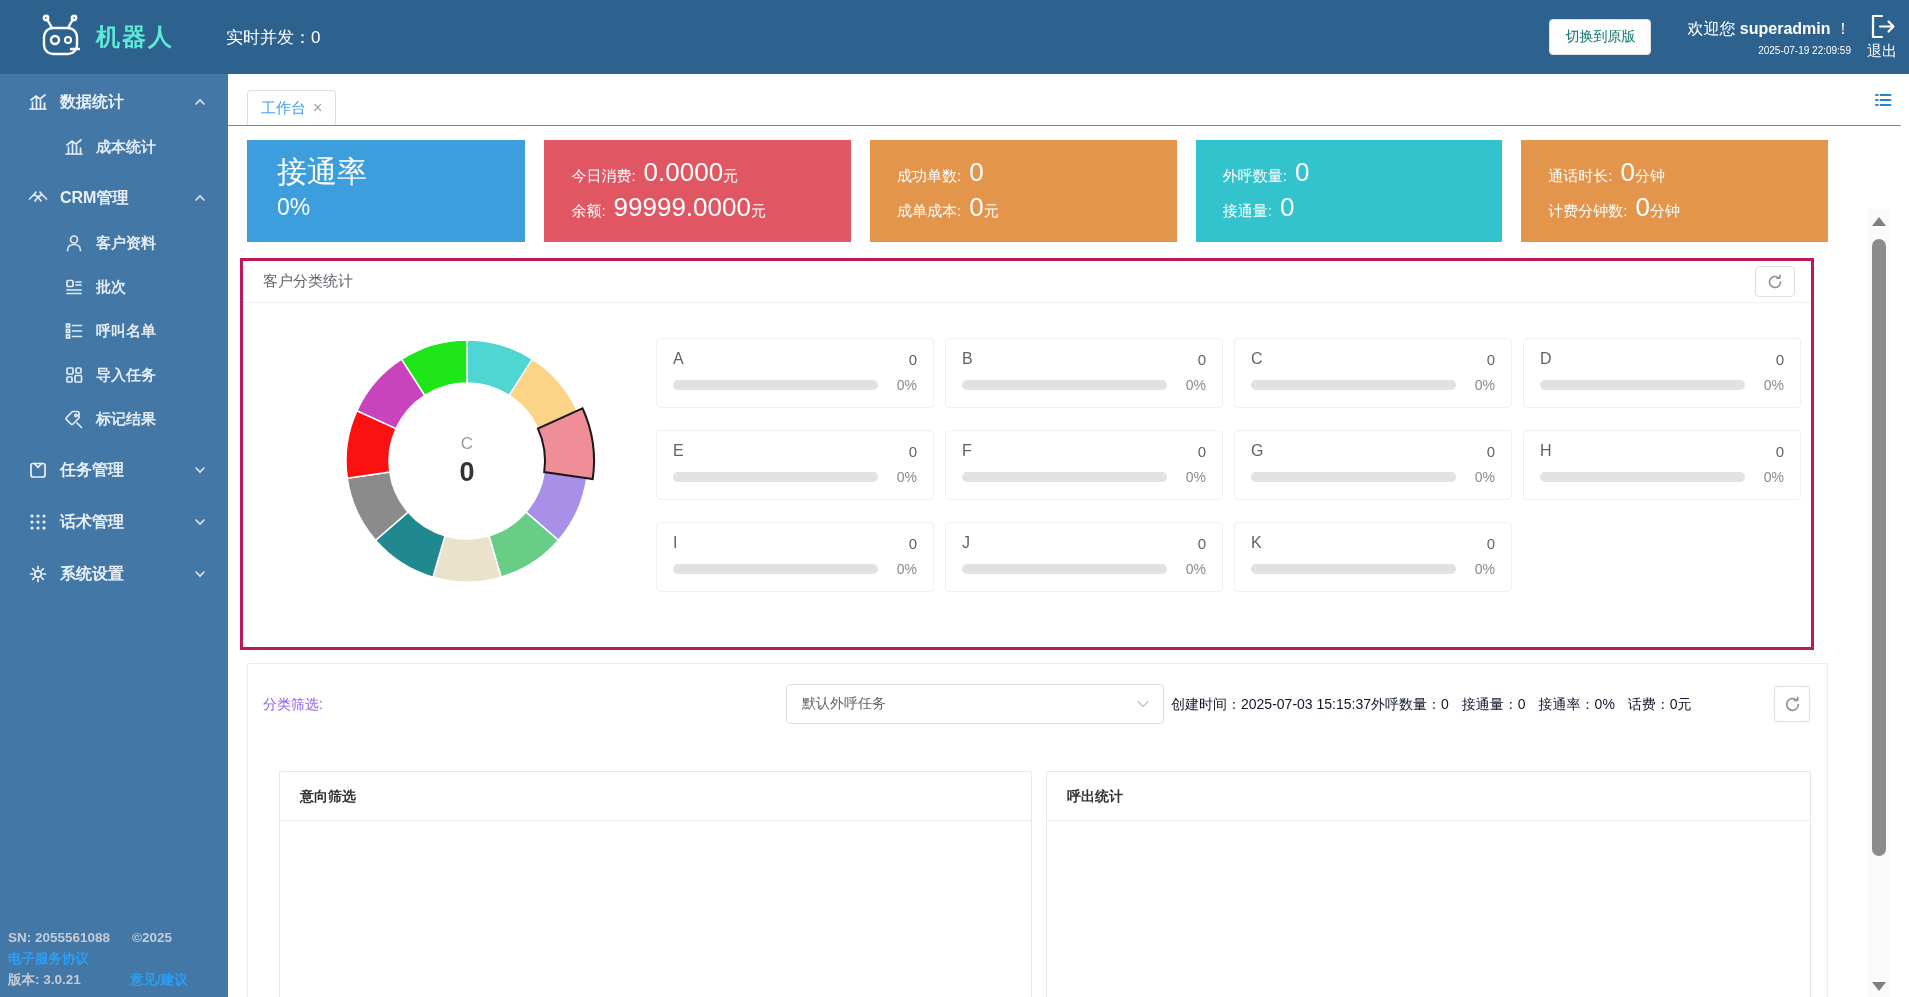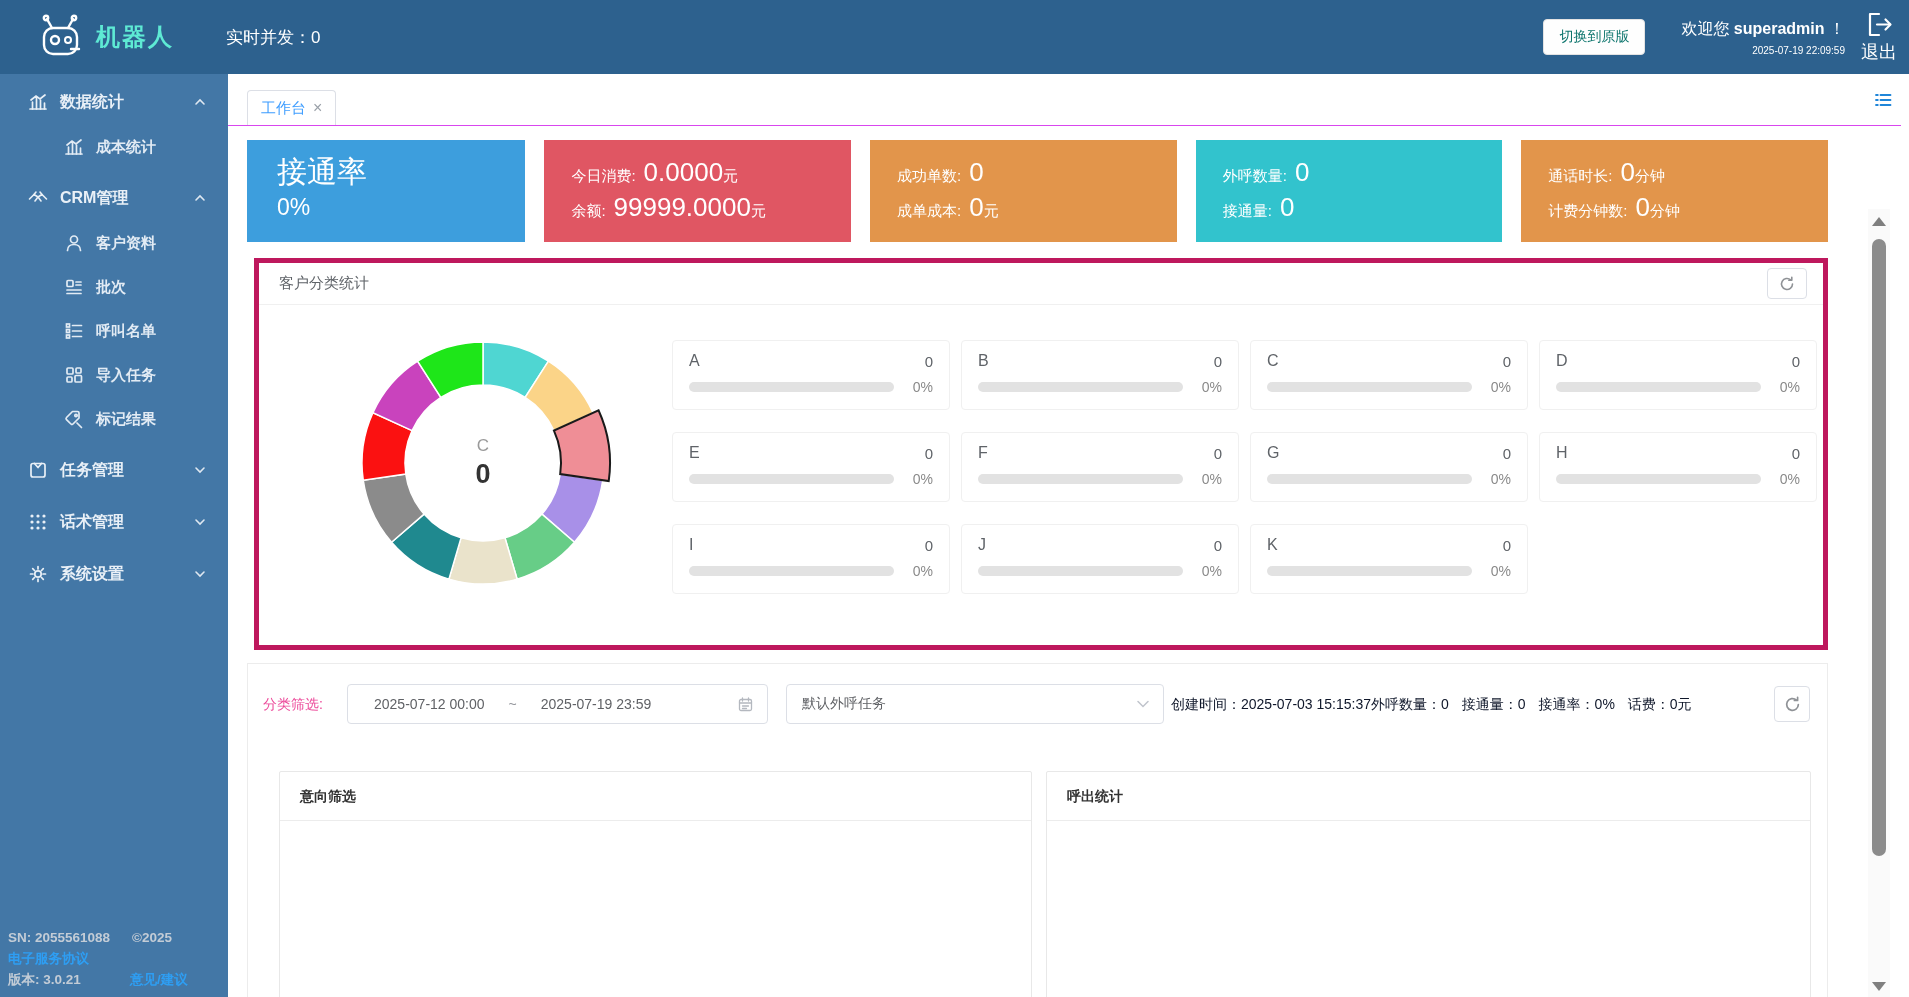--- a/index.html
+++ b/index.html
@@ -13,21 +13,21 @@
   .app-title { color:#5eead4; font-size:24px; font-weight:bold; letter-spacing:2px; margin-left:10px; }
   .concurrency { color:#fff; font-size:17px; margin-left:52px; }
   .header-right { margin-left:auto; display:flex; align-items:center; }
   .switch-btn { background:#fefefe; color:#0f766e; font-size:14px; border:1px solid #e3e3e3; border-radius:4px; padding:8px 15px; cursor:pointer; }
   .welcome-block { text-align:right; margin-left:36px; color:#fff; }
   .welcome-line { font-size:16px; }
   .welcome-line b { font-weight:bold; }
   .datetime-line { font-size:10px; margin-top:5px; }
   .logout-block { margin:0 12px 0 16px; text-align:center; color:#fff; }
   .logout-block svg { width:27px; height:27px; display:block; margin:0 auto; }
-  .logout-label { font-size:18px; margin-top:2px; }
+  .logout-label { font-size:15px; margin-top:2px; }
 
   
   .sidebar { position:absolute; left:0; top:74px; width:228px; bottom:0; background:#4377a6; padding-top:5px;font-weight:bold; }
   .side-item { display:flex; align-items:center; color:#e9f0f7; cursor:pointer; position:relative; }
   .side-item.parent { height:46px; padding-left:28px; font-size:16px; }
   .side-item.parent.gap { margin-top:6px; }
   .side-item.child { height:44px; padding-left:64px; font-size:15px; color:#e2ebf4; }
   .side-item .mi { width:20px; height:20px; margin-right:12px; flex:0 0 auto; }
   .side-item .arrow { position:absolute; right:22px; width:12px; height:12px; }
   .side-footer { position:absolute; left:8px; bottom:7px; font-size:13.5px; color:#c3ccd6; line-height:21px; width:212px; }
@@ -52,21 +52,21 @@
   .stat-card.first { flex:0.81; padding:14px 0 0 30px; }
   .sc-title { font-size:30px; line-height:36px; }
   .sc-big { font-size:23px; line-height:34px; }
   .sc-rows { padding:17px 0 0 27px; }
   .sc-row { display:flex; align-items:baseline; height:35px; }
   .sc-label { font-size:15px; }
   .sc-num { font-size:26px; margin-left:8px; }
   .sc-suffix { font-size:15px; }
 
   
-  .cat-panel { position:absolute; left:26px; top:184px; width:1574px; height:392px; background:#fff; border:5px solid #be185d; }
+  .cat-panel { position:absolute; left:12px; top:184px; width:1574px; height:392px; background:#fff; border:3px solid #be185d; }
   .cat-head { height:42px; border-bottom:1px solid #f0f0f0; display:flex; align-items:center; padding:0 16px 0 20px; }
   .cat-title { font-size:15px; color:#5f6368; }
   .icon-btn { margin-left:auto; width:40px; height:31px; border:1px solid #dcdfe6; border-radius:4px; background:#fff; display:flex; align-items:center; justify-content:center; cursor:pointer; }
   .icon-btn svg { width:16px; height:16px; }
   .donut-wrap { position:absolute; left:89px; top:65px; width:270px; height:270px; }
   .donut-center { position:absolute; left:89px; top:65px; width:270px; height:270px; display:flex; flex-direction:column; align-items:center; justify-content:center; pointer-events:none; }
   .donut-center .dc-label { font-size:17px; color:#9a9a9a; }
   .donut-center .dc-value { font-size:27px; font-weight:bold; color:#333; margin-top:3px; }
   .cat-grid { position:absolute; left:413px; top:77px; display:grid; grid-template-columns:repeat(4,278px); column-gap:11px; row-gap:22px; }
   .cat-card { width:278px; height:70px; border:1px solid #f0f0f0; border-radius:4px; padding:11px 16px 0 16px; background:#fff; }
@@ -74,21 +74,21 @@
   .cat-label { font-size:16px; color:#5f6368; }
   .cat-value { font-size:15px; color:#5f6368; }
   .cat-bar-row { display:flex; align-items:center; margin-top:9px; }
   .cat-bar { flex:1; height:10px; border-radius:5px; background:#e2e2e2; overflow:hidden; }
   .cat-bar-fill { height:100%; width:0%; background:#409eff; border-radius:5px; }
   .cat-pct { font-size:14px; color:#8a8a8a; margin-left:9px; width:30px; text-align:right; }
 
   
   .bottom-panel { position:absolute; left:19px; top:589px; width:1581px; height:410px; background:#fff; border:1px solid #ececec; }
   .filter-row { position:absolute; left:0; top:20px; width:100%; height:40px; display:flex; align-items:center; }
-  .filter-label { position:absolute; left:15px; font-size:14px; color:#ec4899; line-height:40px; }
+  .filter-label { position:absolute; left:15px; font-size:14px; color:#8b5cf6; line-height:40px; }
   .date-box { position:absolute; left:99px; width:421px; height:40px; border:1px solid #dcdfe6; border-radius:4px; display:flex; align-items:center; padding:0 14px 0 26px; font-size:14px; color:#606266; background:#fff; cursor:text; }
   .date-sep { margin:0 24px; color:#909399; }
   .date-box .cal { margin-left:auto; width:15px; height:15px; }
   .select-box { position:absolute; left:538px; width:378px; height:40px; border:1px solid #dcdfe6; border-radius:4px; display:flex; align-items:center; padding:0 14px 0 15px; font-size:14px; color:#606266; background:#fff; cursor:pointer; }
   .select-box .chev { margin-left:auto; width:12px; height:8px; }
   .filter-stats { position:absolute; left:923px; top:0; height:40px; line-height:40px; font-size:14px; color:#0f172a; white-space:nowrap; }
   .fstat { margin-left:13px; }
   .fstat:nth-child(1), .fstat:nth-child(2) { margin-left:0; }
   .refresh-btn2 { position:absolute; left:1526px; top:2px; width:36px; height:36px; border:1px solid #dcdfe6; border-radius:4px; background:#fff; display:flex; align-items:center; justify-content:center; cursor:pointer; }
   .refresh-btn2 svg { width:17px; height:17px; }
@@ -520,30 +520,20 @@
             </div>
       <span class="cat-pct">0%</span>
     </div>
   </div>
 </div>
   </div>
 
   <div class="bottom-panel">
     <div class="filter-row">
       <span class="filter-label">分类筛选:</span>
-      <div class="date-box">
-        <span>2025-07-12 00:00</span>
-        <span class="date-sep">~</span>
-        <span>2025-07-19 23:59</span>
-        <svg class="cal" viewBox="0 0 15 15" fill="none" stroke="#b4b8bf" stroke-width="1.3" stroke-linecap="round">
-            <rect x="1.5" y="2.5" width="12" height="11" rx="1.5"></rect>
-            <path d="M4.5 1 v3 M10.5 1 v3 M1.5 6 h12"></path>
-            <path d="M4.5 9 h6 M4.5 11.5 h4"></path>
-          </svg>
-      </div>
       <div class="select-box">
         <span>默认外呼任务</span>
         <svg class="chev" viewBox="0 0 12 8" fill="none" stroke="#c0c4cc" stroke-width="1.5" stroke-linecap="round">
             <path d="M1 1.5 l5 5 5-5"></path>
           </svg>
       </div>
       <div class="filter-stats">
         <span class="fstat"><span>创建时间：</span><span>2025-07-03 15:15:37</span></span><span class="fstat"><span>外呼数量：</span><span>0</span></span><span class="fstat"><span>接通量：</span><span>0</span></span><span class="fstat"><span>接通率：</span><span>0%</span></span><span class="fstat"><span>话费：</span><span>0元</span></span>
       </div>
       <button class="refresh-btn2">

